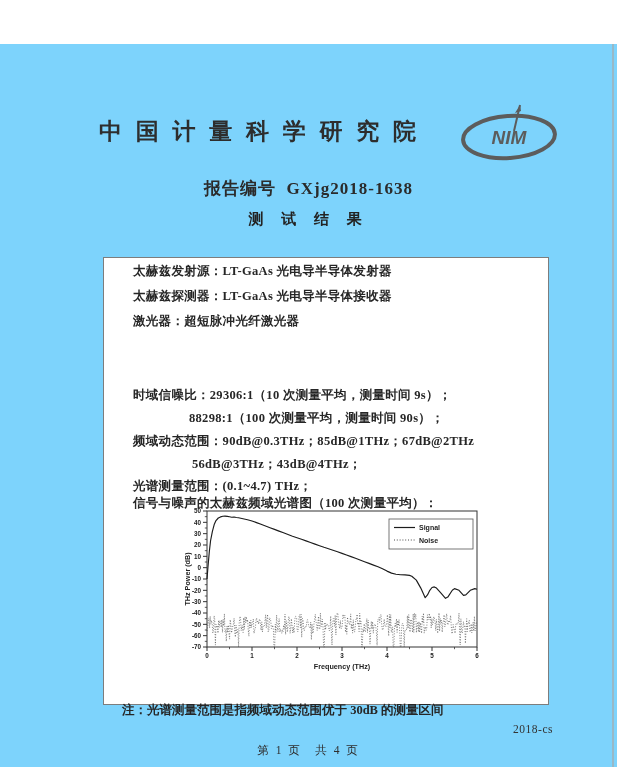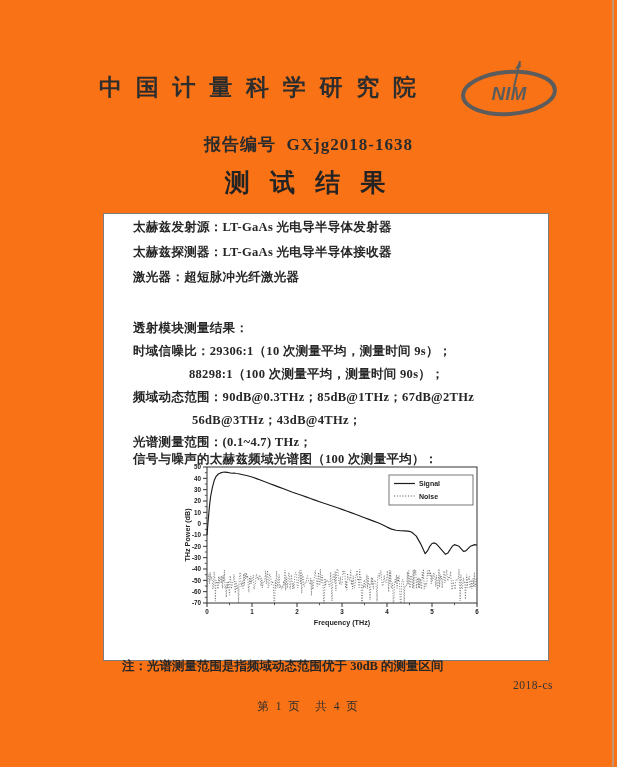--- a/index.html
+++ b/index.html
@@ -1,36 +1,36 @@
 <!DOCTYPE html>
 <html><head>
 <meta charset="utf-8">
 <style>
   html,body{margin:0;padding:0;}
   body{
     width:617px;height:767px;background:#ffffff;position:relative;
     font-family:"Liberation Serif","DejaVu Serif",serif;color:#222;
     overflow:hidden;
   }
-  .page{position:absolute;inset:0;background:#f97316;}
+  .page{position:absolute;inset:0;background:#7dd3fc;margin-top:44px;}
   .scan-edge{position:absolute;right:3px;top:0;width:2px;height:100%;background:#a9a9a9;opacity:.65;}
 
   .header-title{
     position:absolute;left:99px;top:72px;
     font-size:23px;font-weight:bold;letter-spacing:4px;color:#2d2d2d;white-space:nowrap;
   }
   .logo{position:absolute;left:457px;top:57px;width:104px;height:64px;}
 
   .report-line{
     position:absolute;top:133px;left:0;width:100%;text-align:center;
     font-size:17px;font-weight:bold;color:#2b2b2b;letter-spacing:1px;
   }
   .page-title{
     position:absolute;top:166px;left:0;width:100%;text-align:center;
-    font-size:25px;font-weight:bold;letter-spacing:7px;color:#232323;
+    font-size:15px;font-weight:bold;letter-spacing:7px;color:#232323;
   }
 
   .results-box{
     position:absolute;left:103px;top:213px;width:444px;height:446px;
     border:1px solid #7d7d7d;background:#fff;
   }
   .line{
     position:absolute;left:29px;font-size:12.5px;font-weight:bold;color:#262626;
     white-space:nowrap;letter-spacing:.3px;
   }
@@ -70,21 +70,20 @@
     <span>报告编号</span>&nbsp;
     <span>GXjg2018-1638</span>
   </div>
 
   <div class="page-title">测 试 结 果</div>
 
   <div class="results-box">
     <div class="line l1">太赫兹发射源：LT-GaAs 光电导半导体发射器</div>
     <div class="line l2">太赫兹探测器：LT-GaAs 光电导半导体接收器</div>
     <div class="line l3">激光器：超短脉冲光纤激光器</div>
-    <div class="line l5">透射模块测量结果：</div>
     <div class="line l6">时域信噪比：29306:1（10 次测量平均，测量时间 9s）；</div>
     <div class="line l7">88298:1（100 次测量平均，测量时间 90s）；</div>
     <div class="line l8">频域动态范围：90dB@0.3THz；85dB@1THz；67dB@2THz</div>
     <div class="line l9">56dB@3THz；43dB@4THz；</div>
     <div class="line l10">光谱测量范围：(0.1~4.7) THz；</div>
     <div class="line l11">信号与噪声的太赫兹频域光谱图（100 次测量平均）：</div>
 
     <div class="chart-wrap">
       <svg id="chart-svg" width="300" height="176" viewBox="0 0 300 176" xmlns="http://www.w3.org/2000/svg">
           <rect x="24" y="7" width="270" height="136" fill="none" stroke="#333333" stroke-width="1"></rect>

